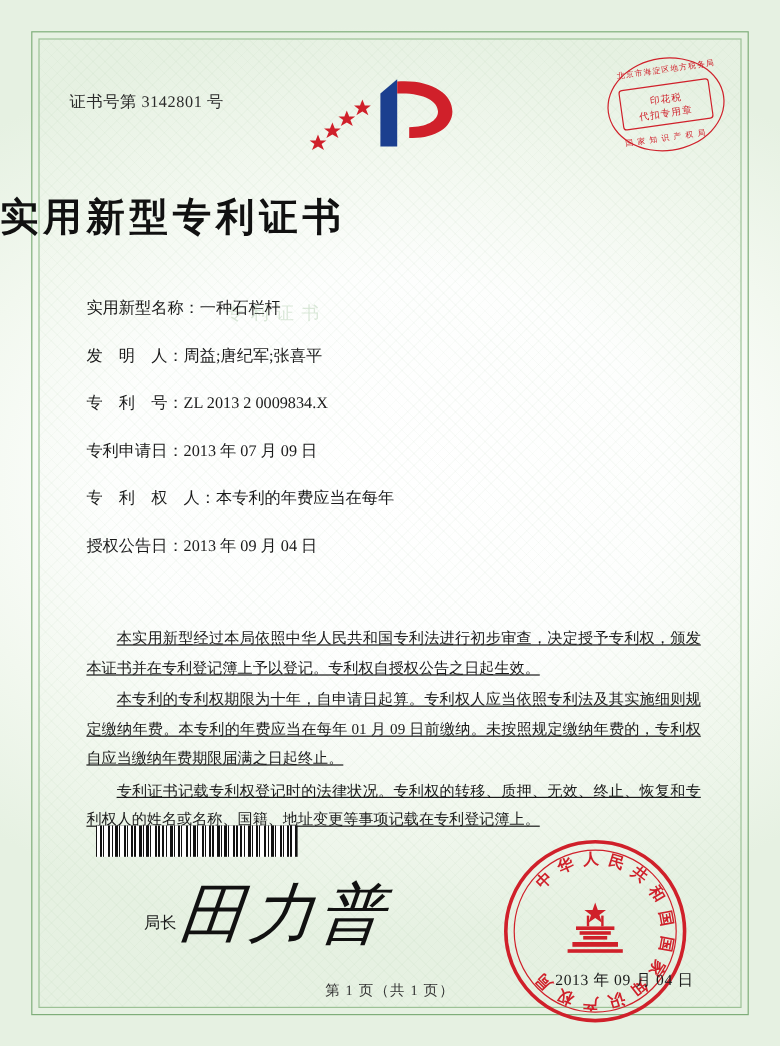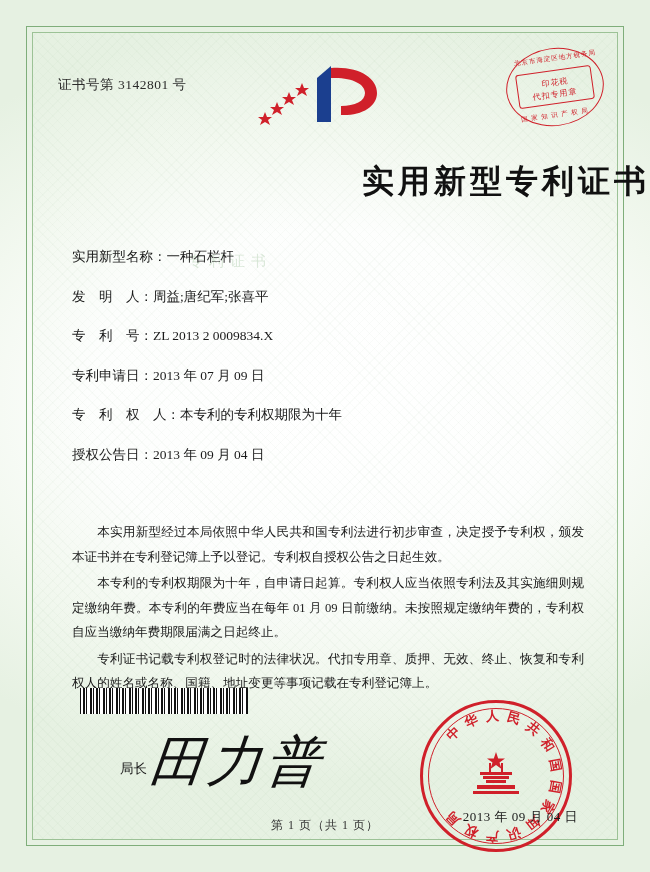--- a/index.html
+++ b/index.html
@@ -111,21 +111,21 @@
     top: 60px;
     transform: translateX(-50%);
     width: 140px;
     height: 70px;
   }
 
   .main-title {
     position: absolute;
     left: 0; right: 0;
     top: 160px;
-    text-align: right;
+    text-align: left;
     font-size: 32px;
     font-weight: bold;
     letter-spacing: 4px;
     color: #111;
     font-family: "Liberation Serif", "DejaVu Serif", serif;
   }
 
   .fields {
     position: absolute;
     left: 72px;
@@ -151,20 +151,21 @@
     right: 66px;
     top: 520px;
     font-size: 12.6px;
     line-height: 1.95;
     color: #1a1a1a;
     text-align: justify;
   }
   .body-text p {
     margin: 0 0 2px 0;
     text-indent: 2em;
+    text-decoration: underline;
   }
 
   
   .barcode {
     position: absolute;
     left: 80px;
     top: 688px;
     width: 168px;
     height: 26px;
     background: repeating-linear-gradient(
@@ -315,31 +316,31 @@
     <div class="field">
       <span class="lbl">发　明　人：</span><span class="val">周益;唐纪军;张喜平</span>
     </div>
     <div class="field">
       <span class="lbl">专　利　号：</span><span class="val">ZL 2013 2 0009834.X</span>
     </div>
     <div class="field">
       <span class="lbl">专利申请日：</span><span class="val">2013 年 07 月 09 日</span>
     </div>
     <div class="field">
-      <span class="lbl">专　利　权　人：</span><span class="val">本专利的专利权期限为十年</span>
+      <span class="lbl">专　利　权　人：</span><span class="val">本专利的年费应当在每年</span>
     </div>
     <div class="field">
       <span class="lbl">授权公告日：</span><span class="val">2013 年 09 月 04 日</span>
     </div>
   </div>
 
   <div class="body-text">
     <p>本实用新型经过本局依照中华人民共和国专利法进行初步审查，决定授予专利权，颁发本证书并在专利登记簿上予以登记。专利权自授权公告之日起生效。</p>
     <p>本专利的专利权期限为十年，自申请日起算。专利权人应当依照专利法及其实施细则规定缴纳年费。本专利的年费应当在每年 01 月 09 日前缴纳。未按照规定缴纳年费的，专利权自应当缴纳年费期限届满之日起终止。</p>
-    <p>专利证书记载专利权登记时的法律状况。代扣专用章、质押、无效、终止、恢复和专利权人的姓名或名称、国籍、地址变更等事项记载在专利登记簿上。</p>
+    <p>专利证书记载专利权登记时的法律状况。专利权的转移、质押、无效、终止、恢复和专利权人的姓名或名称、国籍、地址变更等事项记载在专利登记簿上。</p>
   </div>
 
   <div class="barcode"></div>
 
   <div class="sig-label">局长</div>
   <div class="signature">田力普</div>
 
   <div class="big-seal">
     <div class="outer"></div>
     <div class="inner-ring"></div>

